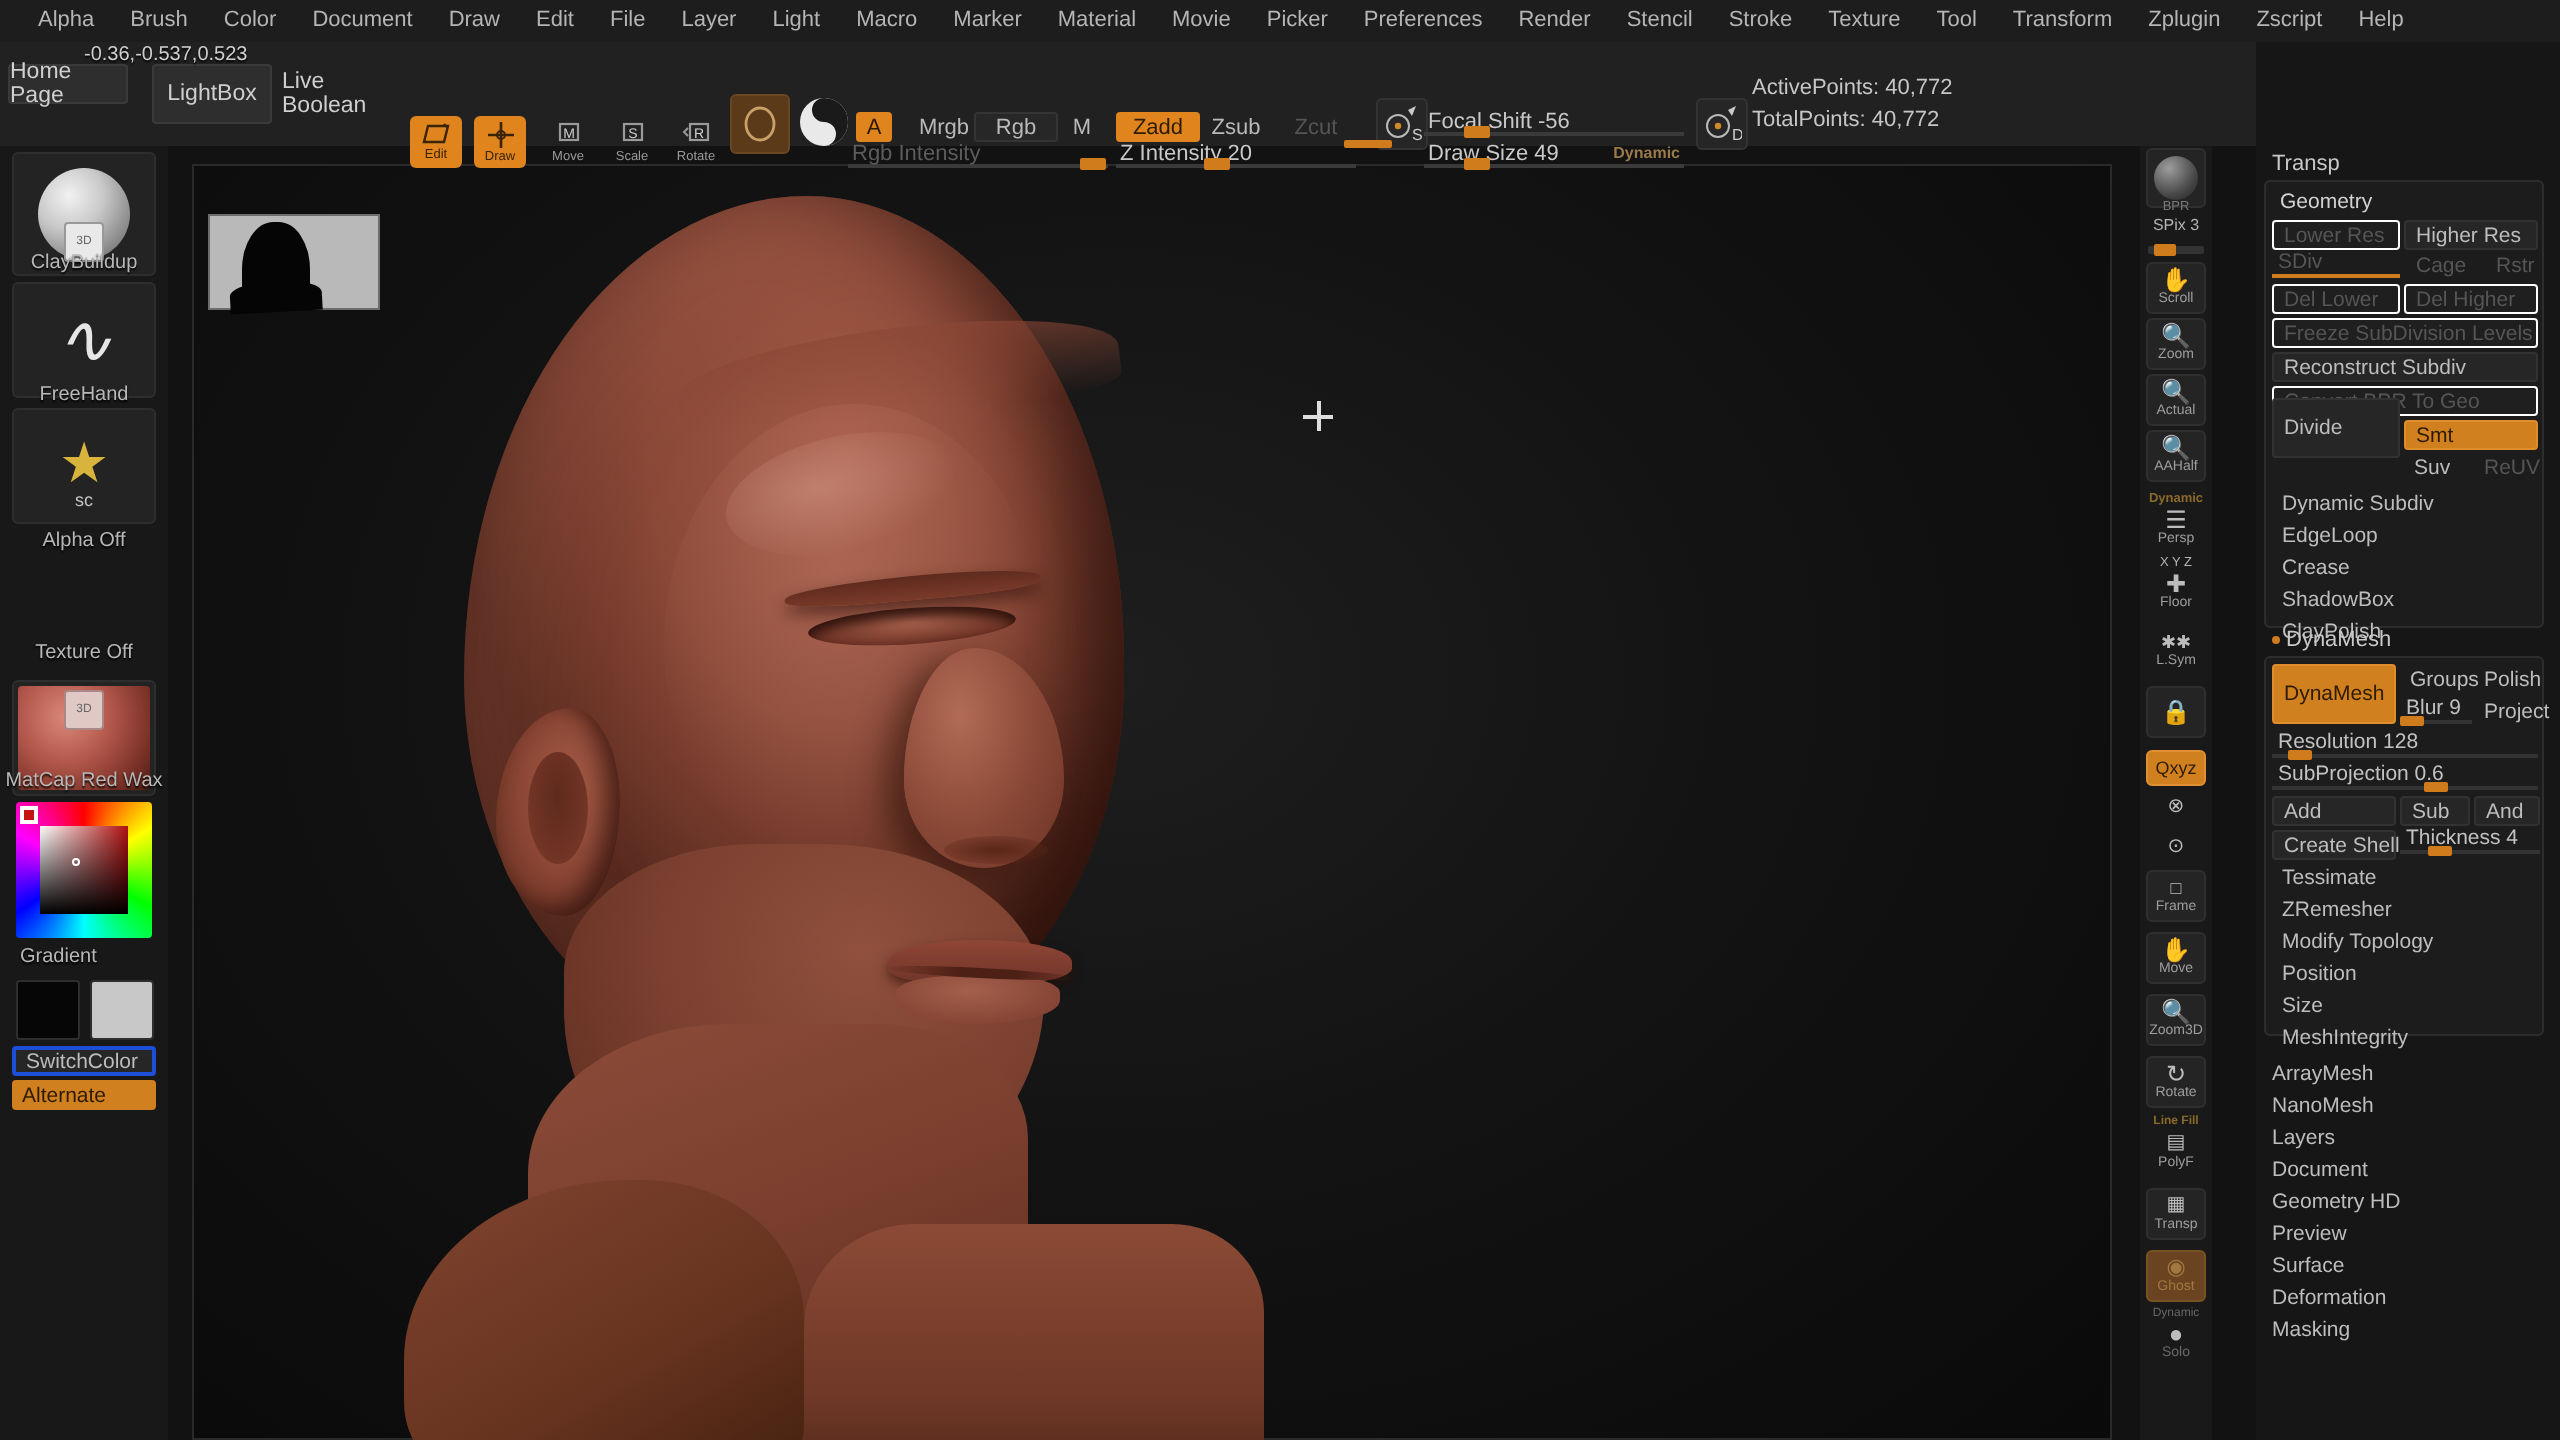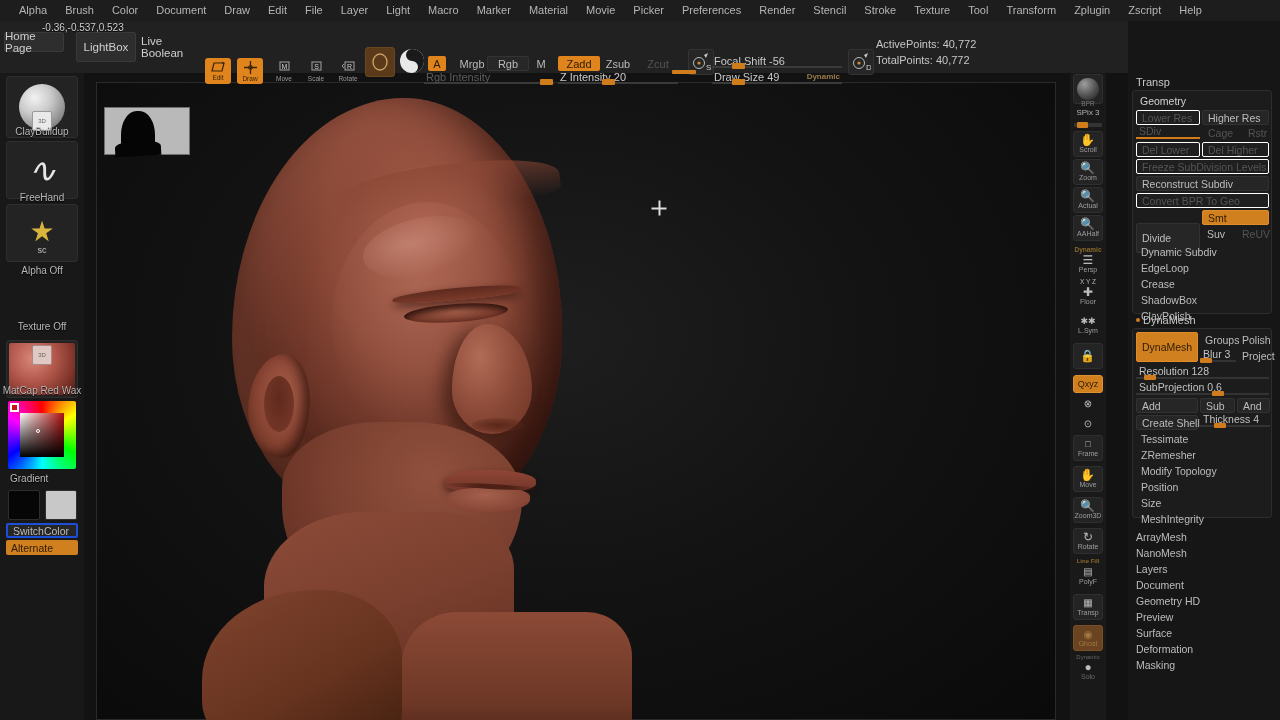--- a/index.html
+++ b/index.html
@@ -829,21 +829,21 @@
       <div class="pbtn dim" style="left:69px; top:34px; width:38px; background:transparent; border-color:transparent;">Cage</div>
       <div class="pbtn dim" style="left:109px; top:34px; width:27px; background:transparent; border-color:transparent;">Rstr</div>
 
       <div class="pbtn dim" style="left:3px; top:51px; width:64px;">Del Lower</div>
       <div class="pbtn dim" style="left:69px; top:51px; width:67px;">Del Higher</div>
 
       <div class="pbtn dim" style="left:3px; top:68px; width:133px;">Freeze SubDivision Levels</div>
       <div class="pbtn idle" style="left:3px; top:85px; width:133px;">Reconstruct Subdiv</div>
       <div class="pbtn dim" style="left:3px; top:102px; width:133px;">Convert BPR To Geo</div>
 
-      <div class="pbtn idle" style="left:3px; top:132px; width:64px; height:30px;">Divide</div>
+      <div class="pbtn idle" style="left:3px; top:108px; width:64px; height:30px;">Divide</div>
       <div class="pbtn on" style="left:69px; top:119px; width:67px;">Smt</div>
       <div class="pbtn flat" style="left:69px; top:135px; width:33px;">Suv</div>
       <div class="pbtn flatdim" style="left:104px; top:135px; width:33px;">ReUV</div>
 
       <div class="psub" style="left:8px; top:155px;">Dynamic Subdiv</div>
       <div class="psub" style="left:8px; top:171px;">EdgeLoop</div>
       <div class="psub" style="left:8px; top:187px;">Crease</div>
       <div class="psub" style="left:8px; top:203px;">ShadowBox</div>
       <div class="psub" style="left:8px; top:219px;">ClayPolish</div>
     </div>
@@ -851,21 +851,21 @@
     <div class="sect-dot" style="left:8px; top:318px;"></div>
     <div class="panel-head" style="left:15px; top:314px;">DynaMesh</div>
 
     <div class="panel-box" style="top:328px; height:190px;">
       <div class="pbtn on" style="left:3px; top:3px; width:62px; height:30px;">DynaMesh</div>
       <div class="pbtn flat" style="left:67px; top:3px; width:40px;">Groups</div>
       <div class="pbtn flat" style="left:104px; top:3px; width:34px;">Polish</div>
 
       <div class="pslider" style="left:67px; top:19px; width:36px;">
         <div class="t"></div>
-        <div class="l">Blur 3</div>
+        <div class="l">Blur 9</div>
         <div class="k" style="left:0px;"></div>
       </div>
       <div class="pbtn flat" style="left:104px; top:19px; width:36px;">Project</div>
 
       <div class="pslider" style="left:3px; top:36px; width:133px;">
         <div class="t"></div>
         <div class="l">Resolution 128</div>
         <div class="k" style="left:8px;"></div>
       </div>
       <div class="pslider" style="left:3px; top:52px; width:133px;">

